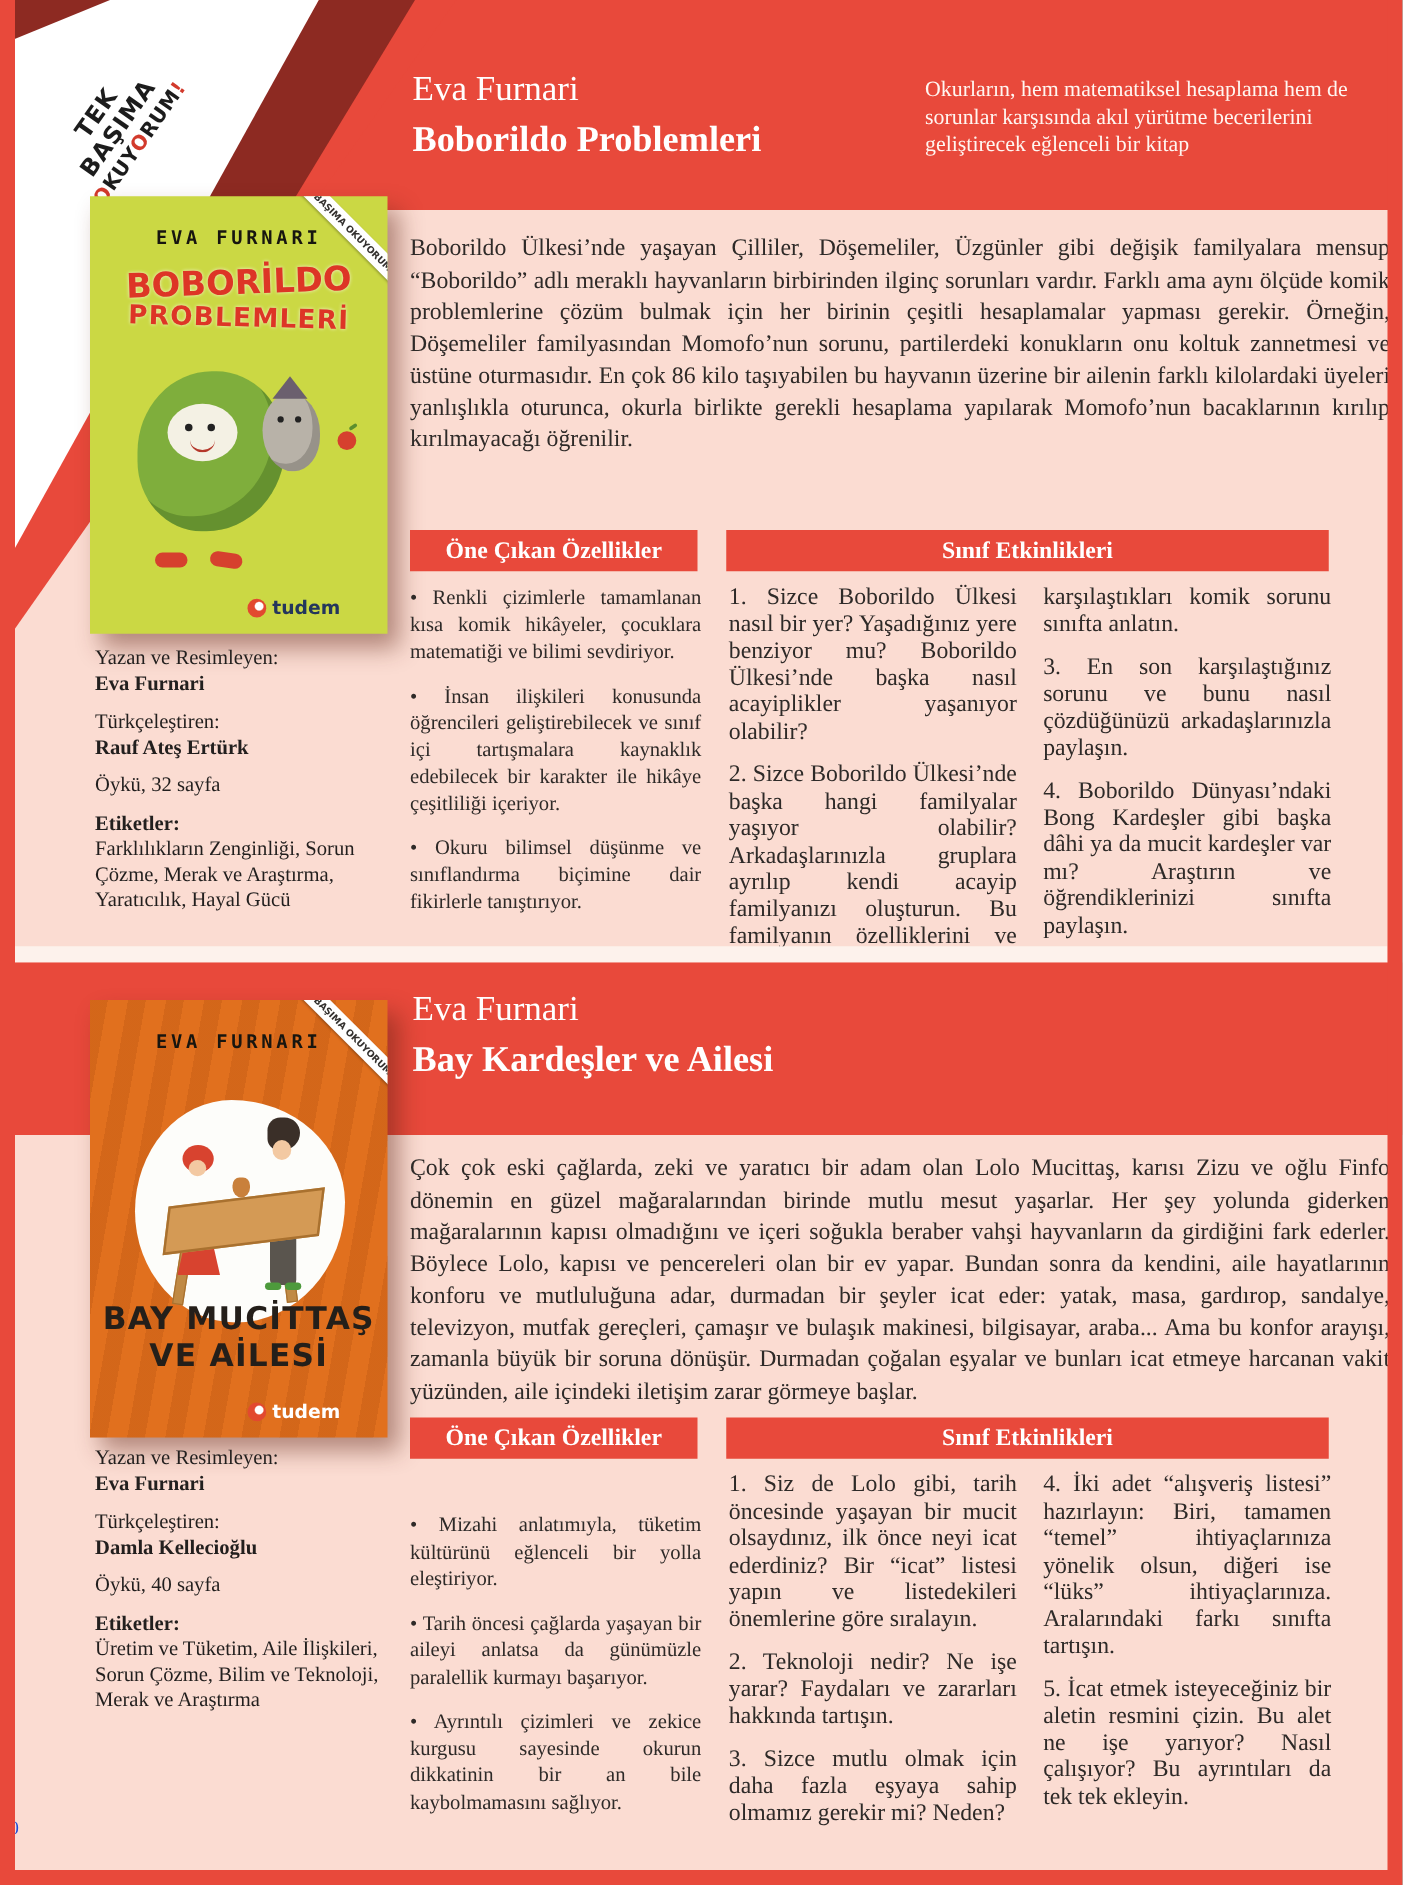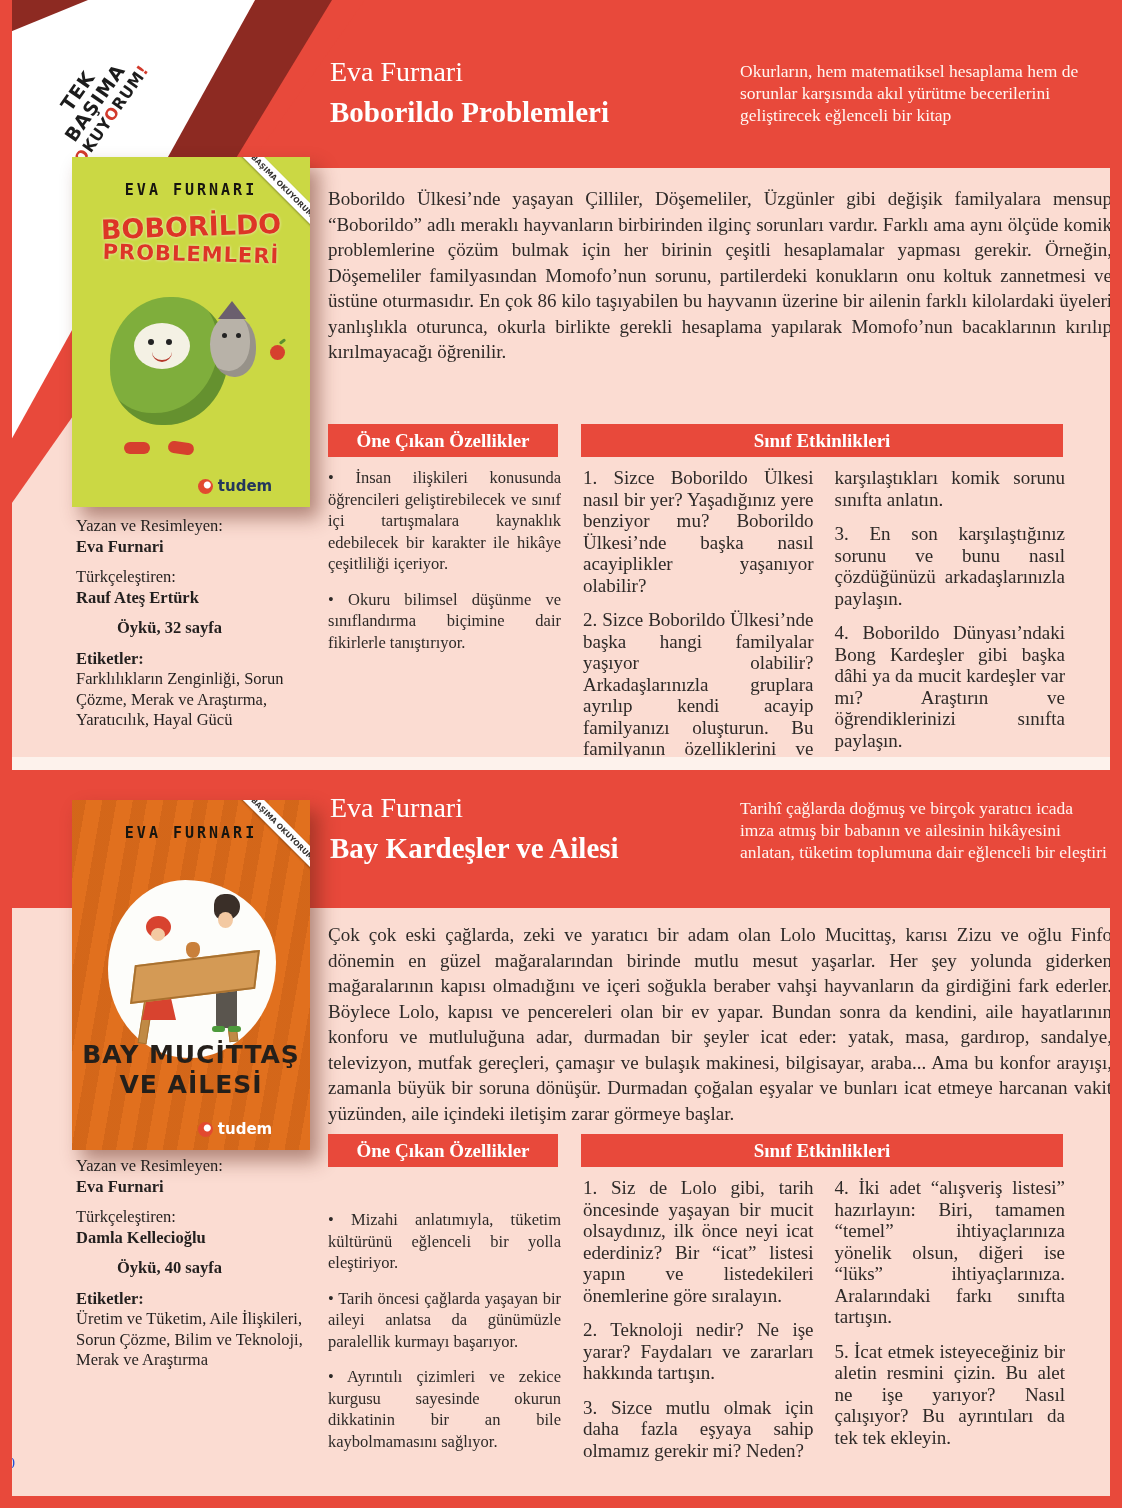--- a/index.html
+++ b/index.html
@@ -98,21 +98,21 @@
   .dad-body{position:absolute;left:108px;top:96px;width:21px;height:52px;background:#5a554e;border-radius:4px;}
   .dad-shoe{position:absolute;left:104px;top:146px;width:13px;height:6px;background:#4d9a3c;border-radius:3px;}
   .dad-shoe.s2{left:120px;}
   .jug{position:absolute;left:78px;top:62px;width:14px;height:16px;border-radius:40% 40% 50% 50%;background:#c9803b;}
   
   .meta{position:absolute;left:76px;width:252px;font-size:16.5px;line-height:20.5px;color:#221f1e;}
   .meta1{top:516px;} .meta2{top:1156px;}
   .meta .grp{margin:0 0 10px 0;}
   .meta .lbl{margin:0;}
   .meta .val{margin:0;font-weight:bold;}
-  .meta .val.plain{font-weight:bold;margin-left:41px;}
+  .meta .val.plain{font-weight:normal;}
   
   .col-header{position:absolute;height:33px;background:#e8493b;color:#fff;font-weight:bold;font-size:19px;
               display:flex;align-items:center;justify-content:center;}
   .fh{left:328px;width:230px;}
   .ah{left:581px;width:482px;}
   .fh1,.ah1{top:424px;} .fh2,.ah2{top:1134px;}
   
   .features{position:absolute;left:328px;width:233px;font-size:16.5px;line-height:21.5px;text-align:justify;}
   .features1{top:467px;} .features2{top:1209px;}
   .features p{margin:0 0 14px 0;}
@@ -194,41 +194,41 @@
       <p class="val plain">Öykü, 32 sayfa</p>
     </div>
     <div class="grp">
       <p class="val">Etiketler:</p>
       <p class="lbl">Farklılıkların Zenginliği, Sorun Çözme, Merak ve Araştırma, Yaratıcılık, Hayal Gücü</p>
     </div>
   </div>
 
   <div class="col-header fh fh1">Öne Çıkan Özellikler</div>
   <div class="features features1">
+    <p>Renkli çizimlerle tamamlanan kısa komik hikâyeler, çocuklara matematiği ve bilimi sevdiriyor.</p>
     <p>İnsan ilişkileri konusunda öğrencileri geliştirebilecek ve sınıf içi tartışmalara kaynaklık edebilecek bir karakter ile hikâye çeşitliliği içeriyor.</p>
     <p>Okuru bilimsel düşünme ve sınıflandırma biçimine dair fikirlerle tanıştırıyor.</p>
   </div>
 
   <div class="col-header ah ah1">Sınıf Etkinlikleri</div>
   <div class="activities activities1">
     <p>1. Sizce Boborildo Ülkesi nasıl bir yer? Yaşadığınız yere benziyor mu? Boborildo Ülkesi’nde başka nasıl acayiplikler yaşanıyor olabilir?</p>
     <p>2. Sizce Boborildo Ülkesi’nde başka hangi familyalar yaşıyor olabilir? Arkadaşlarınızla gruplara ayrılıp kendi acayip familyanızı oluşturun. Bu familyanın özelliklerini ve karşılaştıkları komik sorunu sınıfta anlatın.</p>
     <p>3. En son karşılaştığınız sorunu ve bunu nasıl çözdüğünüzü arkadaşlarınızla paylaşın.</p>
     <p>4. Boborildo Dünyası’ndaki Bong Kardeşler gibi başka dâhi ya da mucit kardeşler var mı? Araştırın ve öğrendiklerinizi sınıfta paylaşın.</p>
   </div>
 
   <div class="divider"></div>
 
   <div class="band band2"></div>
 
   <div class="sec-title-block stb2">
     <p class="sec-author">Eva Furnari</p>
     <p class="sec-title">Bay Kardeşler ve Ailesi</p>
   </div>
-  <div class="tagline tg2">Tarihî çağlarda doğmuş ve birçok yaratıcı icada imza atmış bir babanın ve ailesinin hikâyesini anlatan, tüketim toplumuna dair eğlenceli bir eleştiri</div>
 
   <div class="cover cover2">
     <div class="c-author">EVA FURNARI</div>
     <div class="blob">
       <div class="t-leg l1"></div>
       <div class="t-leg l2"></div>
       <div class="mom-hair"></div>
       <div class="mom-face"></div>
       <div class="mom-dress"></div>
       <div class="dad-hair"></div>

